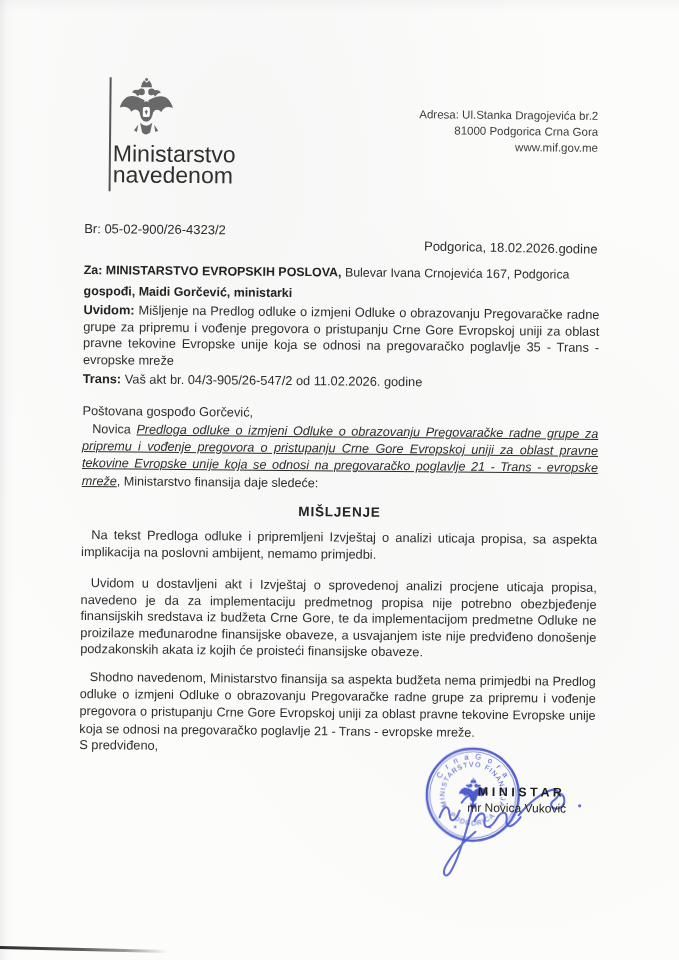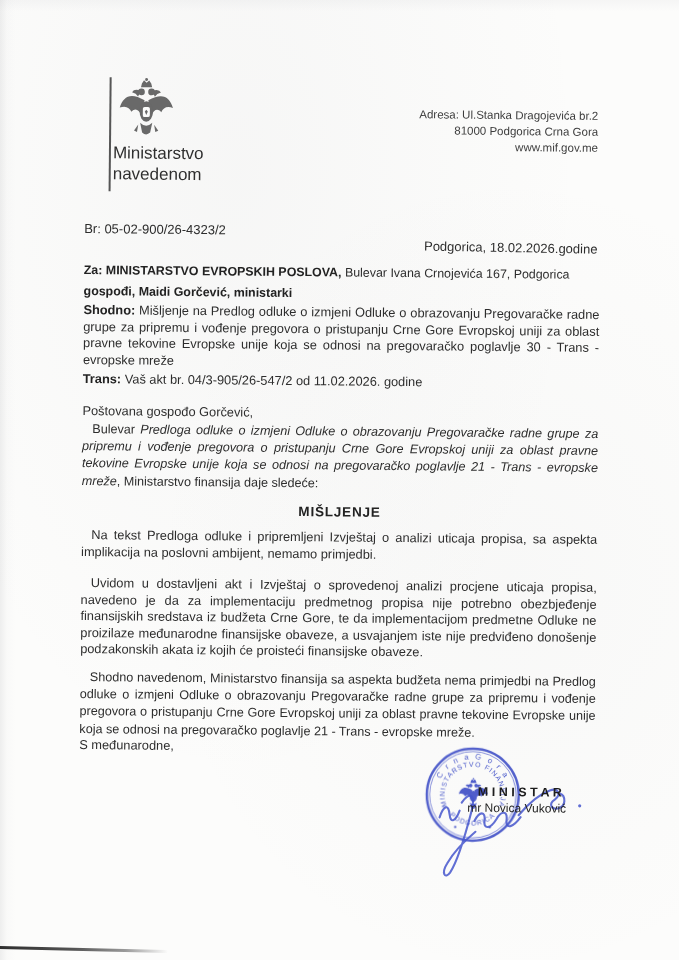--- a/index.html
+++ b/index.html
@@ -16,37 +16,37 @@
       radial-gradient(ellipse at 35% 18%, rgba(140,142,150,0.05), rgba(0,0,0,0) 55%),
       radial-gradient(ellipse at 75% 60%, rgba(150,152,158,0.04), rgba(0,0,0,0) 50%),
       #fcfcfb;
   }
   .tilt{position:absolute;inset:0;transform:rotate(0.55deg);transform-origin:84px 250px;}
   .abs{position:absolute;}
 
   
   .brand-rule{left:108px;top:77px;width:2px;height:114px;background:#3a3a3a;opacity:.85;}
   .crest{left:117px;top:76px;width:56px;height:68px;opacity:.82;}
-  .ministry{left:112px;top:143px;font-size:17px;line-height:20.5px;color:#2f2f2f;}
+  .ministry{left:112px;top:143px;font-size:23px;line-height:20.5px;color:#2f2f2f;}
   .address{right:82px;top:103px;text-align:right;font-size:11.5px;line-height:16px;color:#3d3d3d;}
 
   
   .refno{left:84px;top:221px;font-size:13px;}
   .pdate{right:82px;top:236px;font-size:13px;transform:rotate(0.5deg);}
 
   
   .za{left:84px;top:260px;width:540px;font-size:12.4px;line-height:21px;white-space:nowrap;}
   .b{font-weight:700;color:#222;}
   .subject{left:84px;top:302px;width:516px;font-size:12.8px;line-height:16.5px;text-align:justify;}
   .veza{left:84px;top:371px;width:516px;font-size:12.8px;}
 
   .salut{left:84px;top:403px;font-size:12.8px;}
   .para{left:84px;width:516px;text-align:justify;text-indent:10px;}
   .intro{top:421px;font-size:12.6px;line-height:17.2px;}
-  .intro .it{font-style:italic;}
+  .intro .it{font-style:italic;text-decoration:underline;}
   .heading{left:84px;top:502px;width:516px;text-align:center;font-weight:700;font-size:13.5px;letter-spacing:0.8px;color:#222;}
   .p1{top:527px;font-size:12.8px;line-height:16.5px;}
   .p2{top:575px;font-size:12.8px;line-height:16.6px;}
   .p3{top:669px;font-size:12.6px;line-height:17.2px;}
   .closing{left:84px;top:737px;font-size:12.8px;}
 
   
   .sig-title{left:462px;top:781px;width:126px;text-align:center;font-weight:700;font-size:12.5px;color:#1d1d1d;}
   .sig-name{left:458px;top:797px;width:128px;text-align:center;font-size:12px;color:#232323;}
   .stamp{left:429px;top:742px;width:98px;height:98px;filter:blur(0.2px);}
@@ -96,35 +96,35 @@
     </div>
 
     <div class="abs refno">Br: 05-02-900/26-4323/2</div>
     <div class="abs pdate">Podgorica, 18.02.2026.godine</div>
 
     <div class="abs za">
       <div><span class="b">Za:</span> <span class="b">MINISTARSTVO EVROPSKIH POSLOVA,</span><span> Bulevar Ivana Crnojevića 167, Podgorica</span></div>
       <div class="b">gospođi, Maidi Gorčević, ministarki</div>
     </div>
 
-    <div class="abs subject"><span class="b">Shodno:</span><span> Mišljenje na Predlog odluke o izmjeni Odluke o obrazovanju Pregovaračke radne grupe za pripremu i vođenje pregovora o pristupanju Crne Gore Evropskoj uniji za oblast pravne tekovine Evropske unije koja se odnosi na pregovaračko poglavlje 30 - Trans - evropske mreže</span></div>
+    <div class="abs subject"><span class="b">Uvidom:</span><span> Mišljenje na Predlog odluke o izmjeni Odluke o obrazovanju Pregovaračke radne grupe za pripremu i vođenje pregovora o pristupanju Crne Gore Evropskoj uniji za oblast pravne tekovine Evropske unije koja se odnosi na pregovaračko poglavlje 35 - Trans - evropske mreže</span></div>
 
     <div class="abs veza"><span class="b">Trans:</span><span> Vaš akt br. 04/3-905/26-547/2 od 11.02.2026. godine</span></div>
 
     <div class="abs salut">Poštovana gospođo Gorčević,</div>
 
-    <div class="abs para intro"><span>Bulevar </span><span class="it">Predloga odluke o izmjeni Odluke o obrazovanju Pregovaračke radne grupe za pripremu i vođenje pregovora o pristupanju Crne Gore Evropskoj uniji za oblast pravne tekovine Evropske unije koja se odnosi na pregovaračko poglavlje 21 - Trans - evropske mreže</span><span>, Ministarstvo finansija daje sledeće:</span></div>
+    <div class="abs para intro"><span>Novica </span><span class="it">Predloga odluke o izmjeni Odluke o obrazovanju Pregovaračke radne grupe za pripremu i vođenje pregovora o pristupanju Crne Gore Evropskoj uniji za oblast pravne tekovine Evropske unije koja se odnosi na pregovaračko poglavlje 21 - Trans - evropske mreže</span><span>, Ministarstvo finansija daje sledeće:</span></div>
 
     <div class="abs heading">MIŠLJENJE</div>
 
     <div class="abs para p1">Na tekst Predloga odluke i pripremljeni Izvještaj o analizi uticaja propisa, sa aspekta implikacija na poslovni ambijent, nemamo primjedbi.</div>
     <div class="abs para p2">Uvidom u dostavljeni akt i Izvještaj o sprovedenoj analizi procjene uticaja propisa, navedeno je da za implementaciju predmetnog propisa nije potrebno obezbjeđenje finansijskih sredstava iz budžeta Crne Gore, te da implementacijom predmetne Odluke ne proizilaze međunarodne finansijske obaveze, a usvajanjem iste nije predviđeno donošenje podzakonskih akata iz kojih će proisteći finansijske obaveze.</div>
     <div class="abs para p3">Shodno navedenom, Ministarstvo finansija sa aspekta budžeta nema primjedbi na Predlog odluke o izmjeni Odluke o obrazovanju Pregovaračke radne grupe za pripremu i vođenje pregovora o pristupanju Crne Gore Evropskoj uniji za oblast pravne tekovine Evropske unije koja se odnosi na pregovaračko poglavlje 21 - Trans - evropske mreže.</div>
 
-    <div class="abs closing">S međunarodne,</div>
+    <div class="abs closing">S predviđeno,</div>
 
     <svg class="abs stamp" viewBox="0 0 96 96">
       <g stroke="#3c4cc6" fill="none" opacity="0.88">
         <circle cx="48" cy="48" r="45" stroke-width="2.4"></circle>
         <circle cx="48" cy="48" r="42.3" stroke-width="0.7"></circle>
       </g>
       <defs>
         <path id="arcTop" d="M16.3,33.2 A35,35 0 0 1 79.7,33.2"></path>
         <path id="arcMain" d="M24.2,61.75 A27.5,27.5 0 1 1 71.8,61.75"></path>
         <path id="arcBottom" d="M24,66.05 A30,30 0 0 0 72,66.05"></path>

